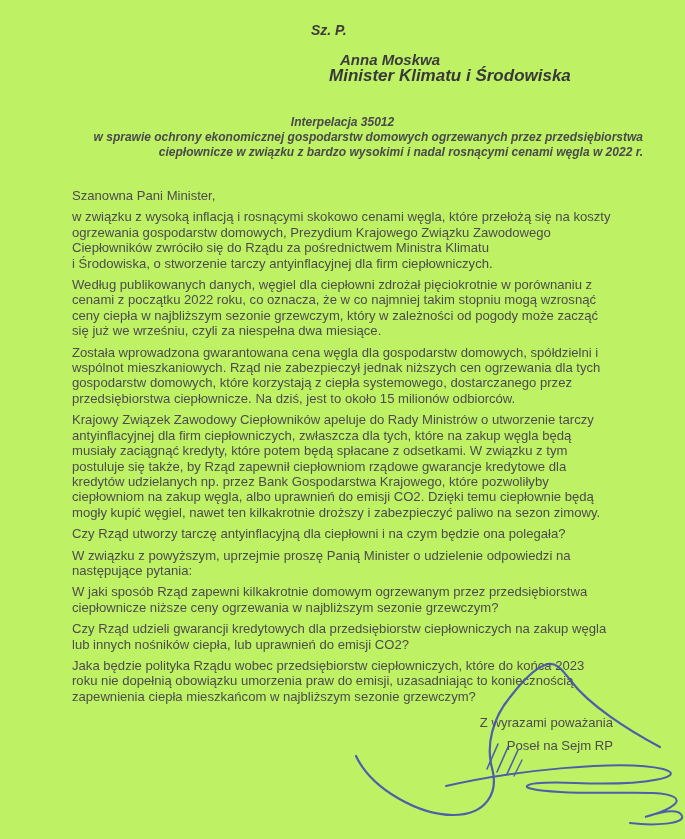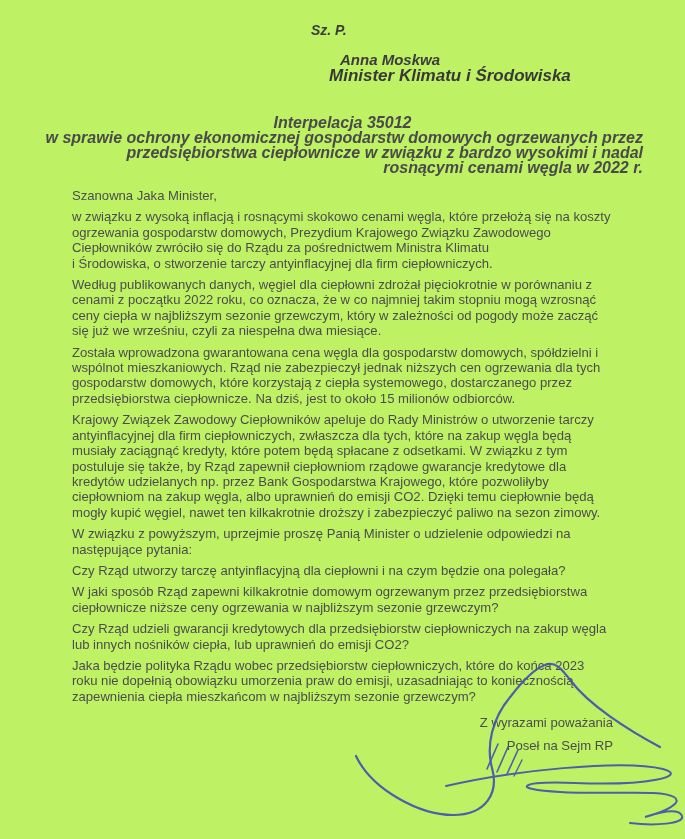--- a/index.html
+++ b/index.html
@@ -39,21 +39,21 @@
     font-weight: bold;
     font-style: italic;
     color: #383838;
   }
   
   .title-block {
     position: absolute;
     left: 42px; top: 115px;
     width: 601px;
     text-align: center;
-    font-size: 16px;
+    font-size: 12px;
     line-height: 15px;
     font-weight: bold;
     font-style: italic;
     color: #4a4a4a;
   }
   .title-block .subject { margin-top: 0; text-align: right; }
   
   .body-block {
     position: absolute;
     left: 72px; top: 188px;
@@ -92,30 +92,30 @@
   <div class="addressee-prefix">Sz. P.</div>
   <div class="addressee-name">Anna Moskwa</div>
   <div class="addressee-title">Minister Klimatu i Środowiska</div>
 
   <div class="title-block">
     <div>Interpelacja 35012</div>
     <div class="subject">w sprawie ochrony ekonomicznej gospodarstw domowych ogrzewanych przez przedsiębiorstwa ciepłownicze w związku z bardzo wysokimi i nadal rosnącymi cenami węgla w 2022 r.</div>
   </div>
 
   <div class="body-block">
-    <p class="para salutation">Szanowna Jaka Minister,</p>
+    <p class="para salutation">Szanowna Pani Minister,</p>
 
     <p class="para">w związku z wysoką inflacją i rosnącymi skokowo cenami węgla, które przełożą się na koszty ogrzewania gospodarstw domowych, Prezydium Krajowego Związku Zawodowego Ciepłowników zwróciło się do Rządu za pośrednictwem Ministra Klimatu
 i Środowiska, o stworzenie tarczy antyinflacyjnej dla firm ciepłowniczych.</p>
     <p class="para">Według publikowanych danych, węgiel dla ciepłowni zdrożał pięciokrotnie w porównaniu z cenami z początku 2022 roku, co oznacza, że w co najmniej takim stopniu mogą wzrosnąć ceny ciepła w najbliższym sezonie grzewczym, który w zależności od pogody może zacząć się już we wrześniu, czyli za niespełna dwa miesiące.</p>
     <p class="para">Została wprowadzona gwarantowana cena węgla dla gospodarstw domowych, spółdzielni i wspólnot mieszkaniowych. Rząd nie zabezpieczył jednak niższych cen ogrzewania dla tych gospodarstw domowych, które korzystają z ciepła systemowego, dostarczanego przez przedsiębiorstwa ciepłownicze. Na dziś, jest to około 15 milionów odbiorców.</p>
     <p class="para">Krajowy Związek Zawodowy Ciepłowników apeluje do Rady Ministrów o utworzenie tarczy antyinflacyjnej dla firm ciepłowniczych, zwłaszcza dla tych, które na zakup węgla będą musiały zaciągnąć kredyty, które potem będą spłacane z odsetkami. W związku z tym postuluje się także, by Rząd zapewnił ciepłowniom rządowe gwarancje kredytowe dla kredytów udzielanych np. przez Bank Gospodarstwa Krajowego, które pozwoliłyby ciepłowniom na zakup węgla, albo uprawnień do emisji CO2. Dzięki temu ciepłownie będą mogły kupić węgiel, nawet ten kilkakrotnie droższy i zabezpieczyć paliwo na sezon zimowy.</p>
+    <p class="para">Czy Rząd utworzy tarczę antyinflacyjną dla ciepłowni i na czym będzie ona polegała?</p>
+
     <p class="para">W związku z powyższym, uprzejmie proszę Panią Minister o udzielenie odpowiedzi na następujące pytania:</p>
-
-    <p class="para">Czy Rząd utworzy tarczę antyinflacyjną dla ciepłowni i na czym będzie ona polegała?</p>
     <p class="para">W jaki sposób Rząd zapewni kilkakrotnie domowym ogrzewanym przez przedsiębiorstwa ciepłownicze niższe ceny ogrzewania w najbliższym sezonie grzewczym?</p>
     <p class="para">Czy Rząd udzieli gwarancji kredytowych dla przedsiębiorstw ciepłowniczych na zakup węgla lub innych nośników ciepła, lub uprawnień do emisji CO2?</p>
     <p class="para">Jaka będzie polityka Rządu wobec przedsiębiorstw ciepłowniczych, które do końca 2023 roku nie dopełnią obowiązku umorzenia praw do emisji, uzasadniając to koniecznością zapewnienia ciepła mieszkańcom w najbliższym sezonie grzewczym?</p>
 
     <div class="closing-block">
       <p class="closing-line">Z wyrazami poważania</p>
       <p class="signer-role">Poseł na Sejm RP</p>
     </div>
   </div>
 

